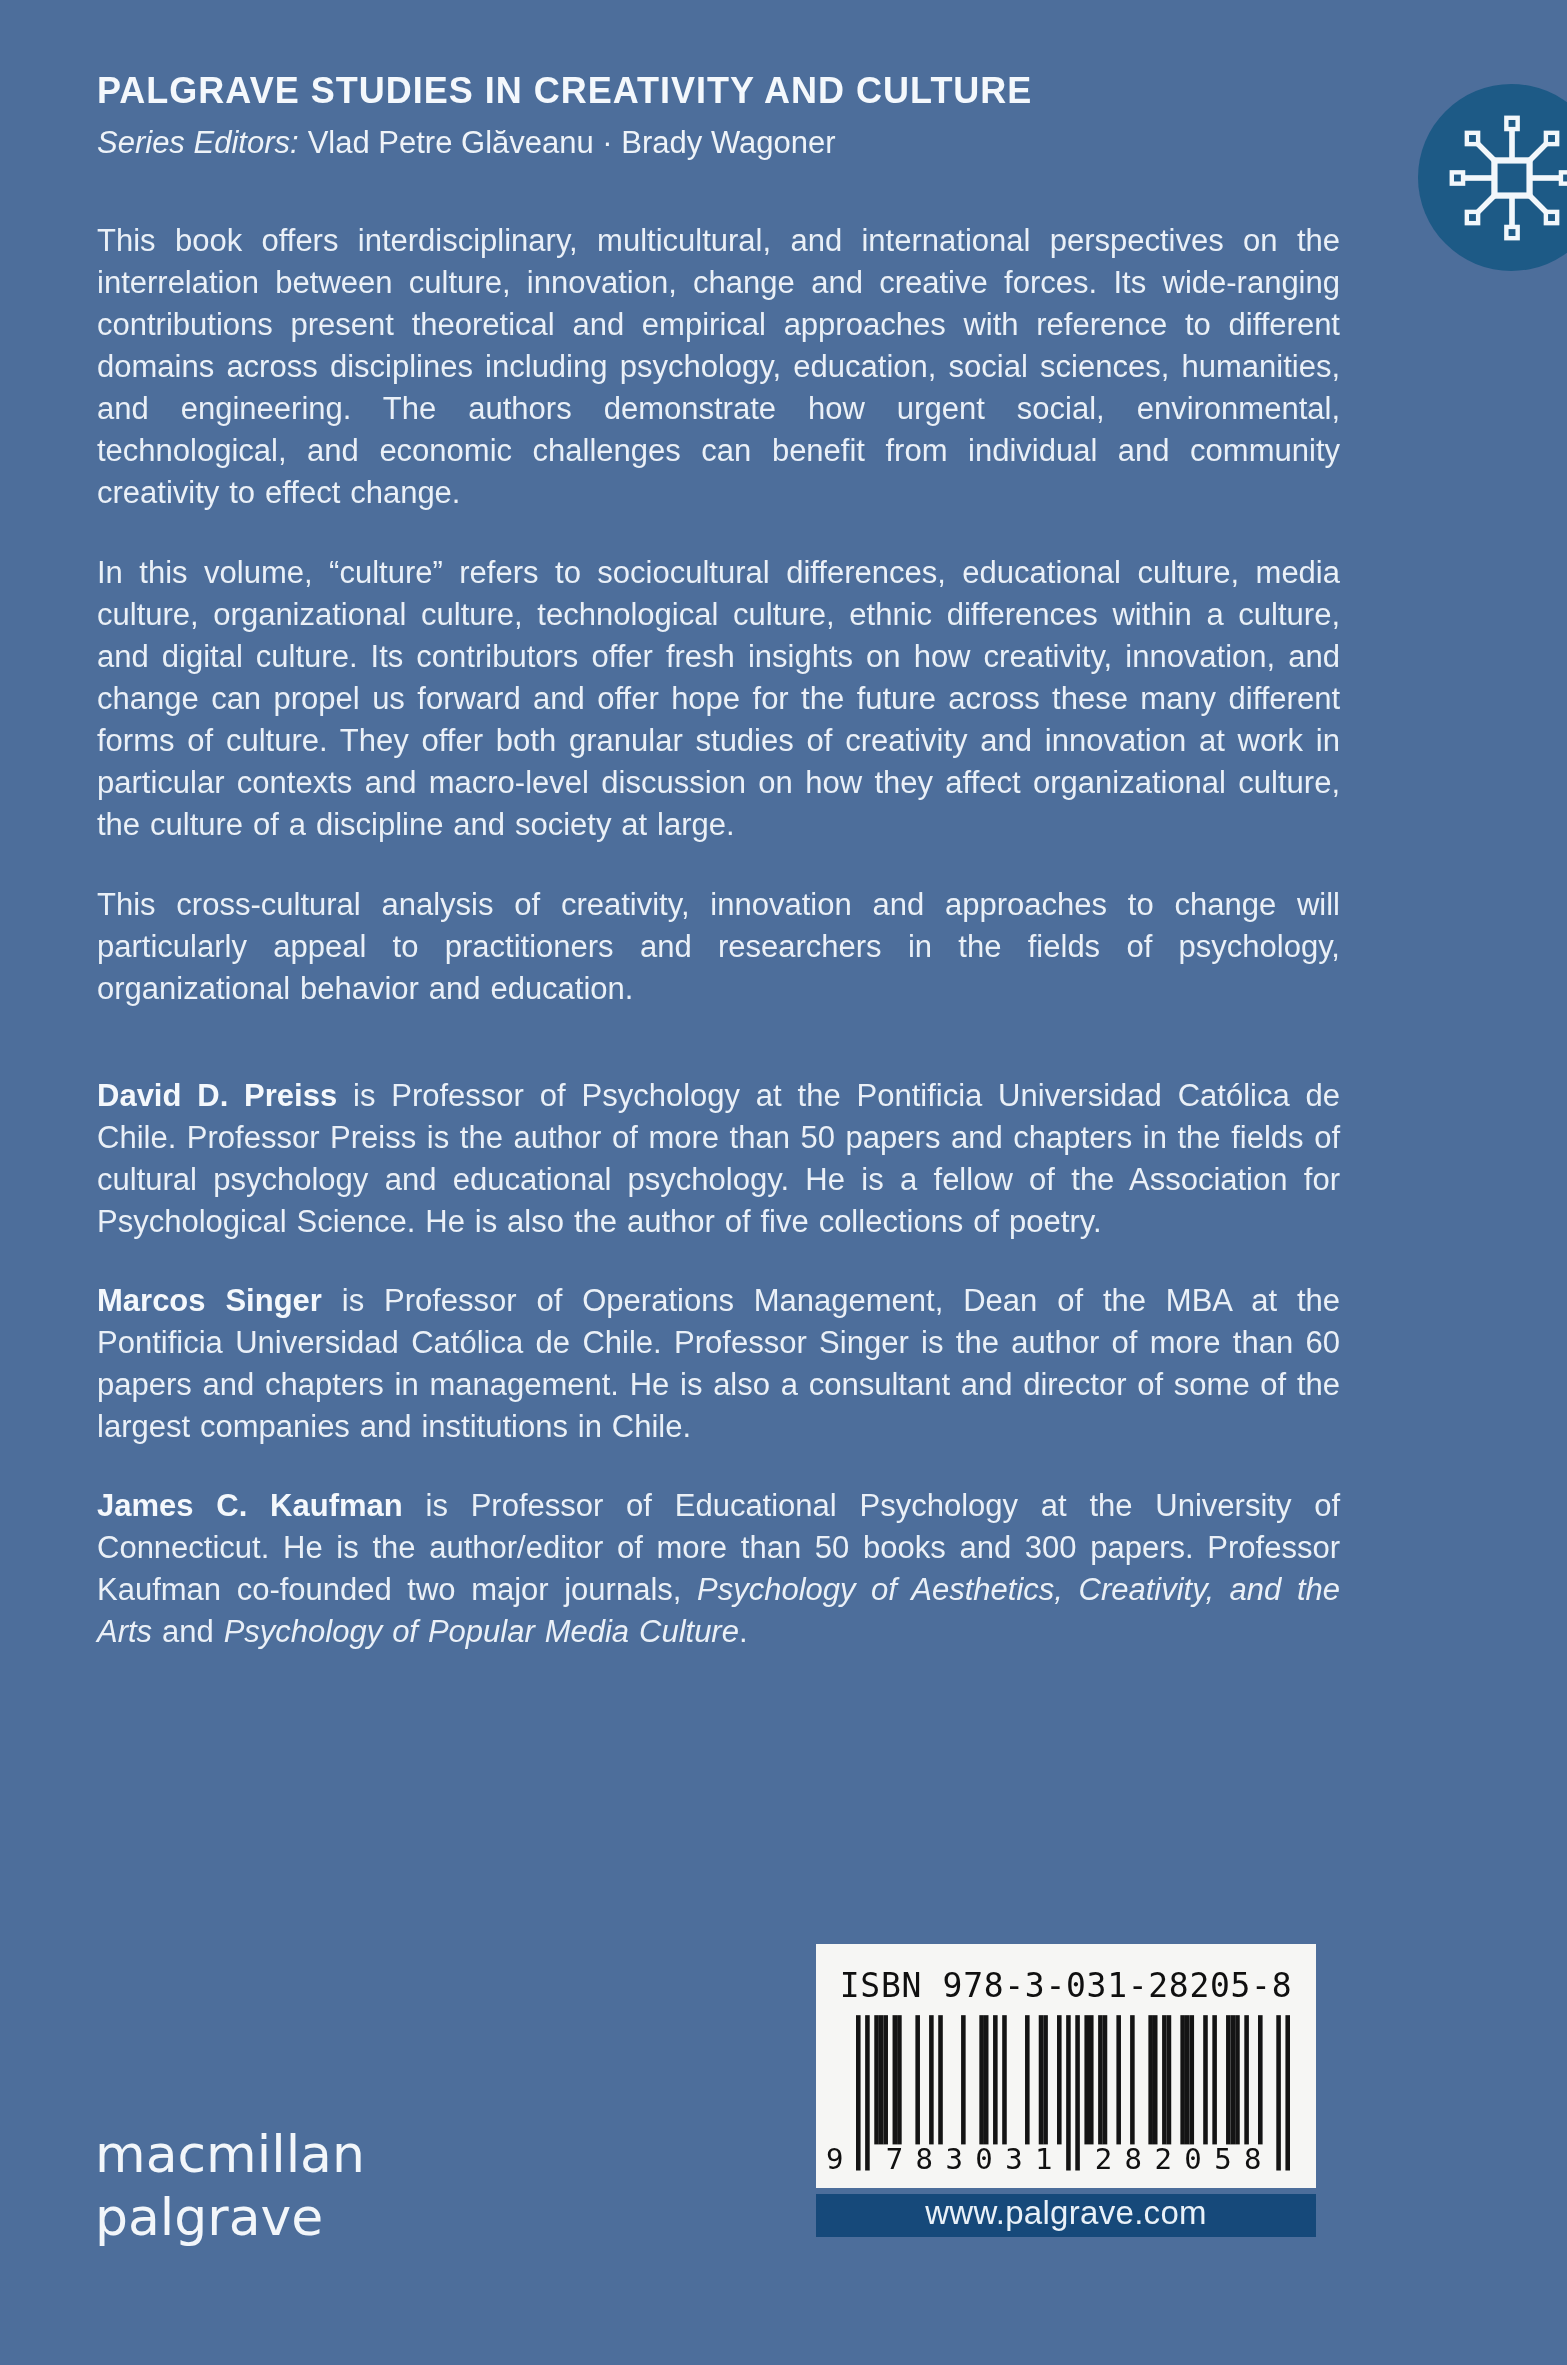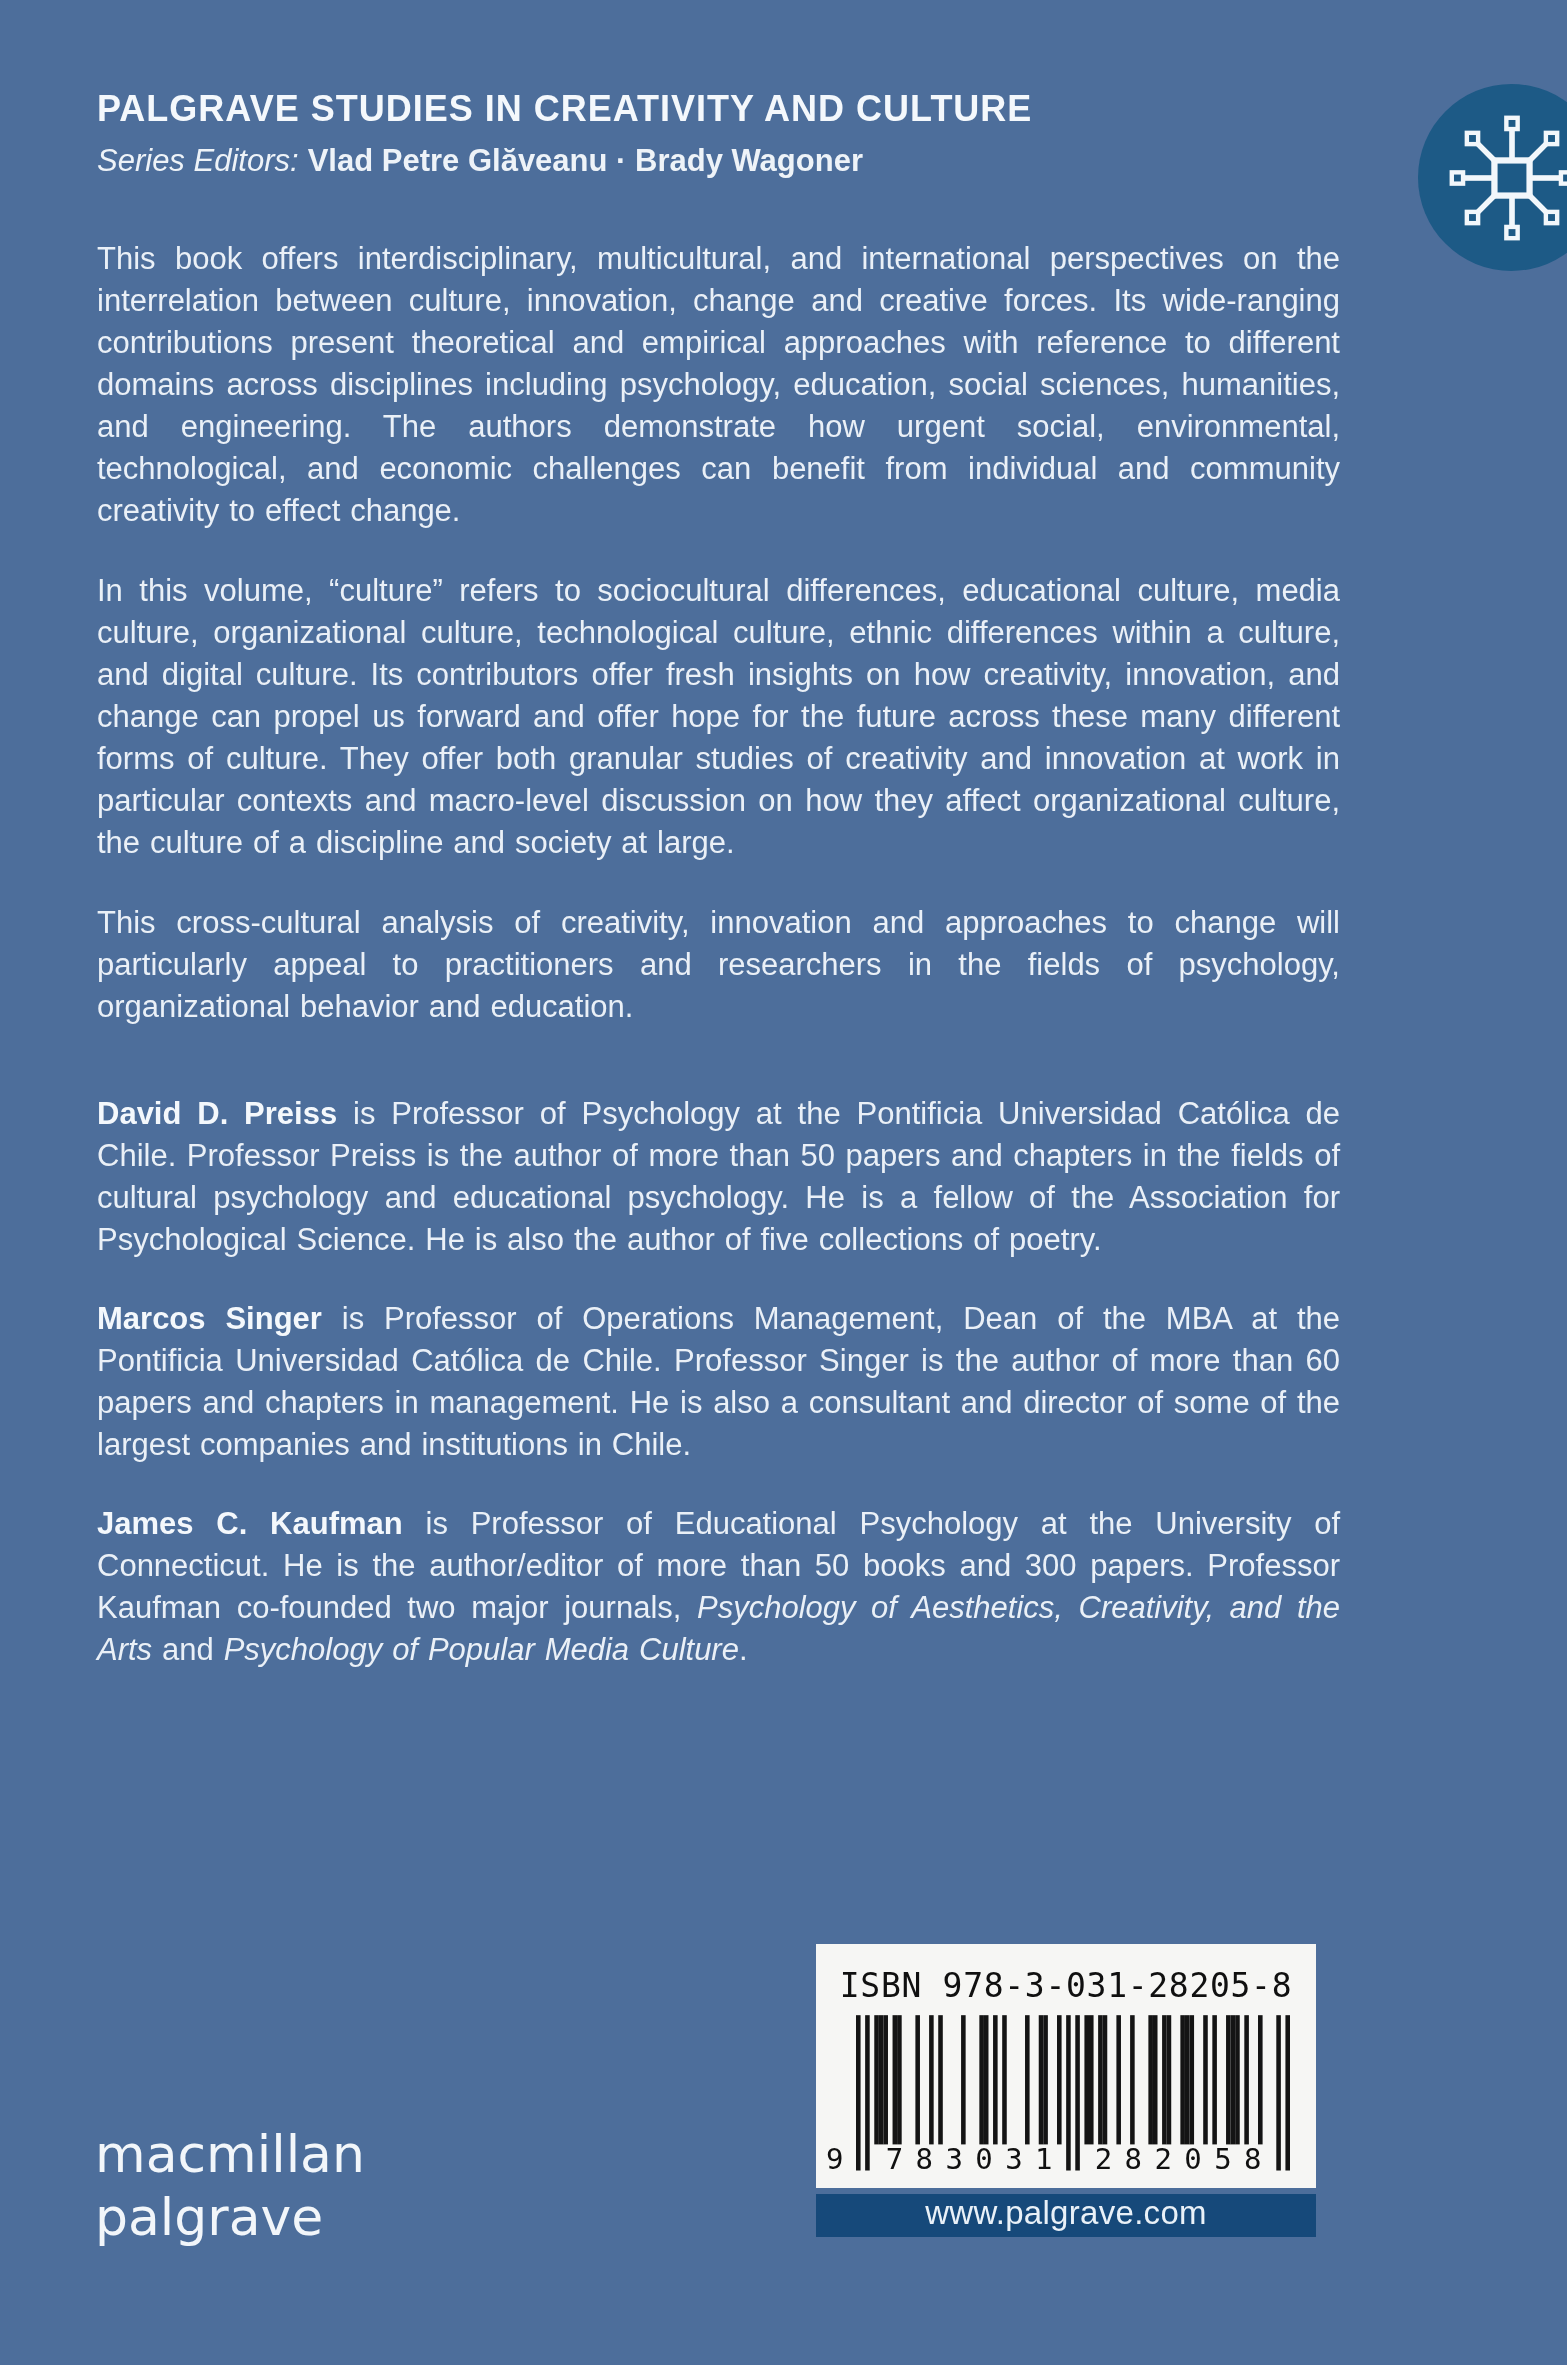--- a/index.html
+++ b/index.html
@@ -6,37 +6,37 @@
   .page{
     position:relative;
     width:1567px;height:2366px;
     background:#4d6e9b;
     overflow:hidden;
     font-family:"Liberation Sans","DejaVu Sans",sans-serif;
     color:#eef3f8;
   }
   .content{
     position:absolute;
-    left:97px;top:88px;
+    left:97px;top:70px;
     width:1243px;
   }
   .series-title{
     margin:0;
     font-size:36px;
     font-weight:bold;
     letter-spacing:1px;
     color:#f4f8fc;
   }
   .series-editors{
     margin:13px 0 0 0;
     font-size:31px;
     color:#eef3f8;
   }
   .series-editors em{font-style:italic;font-weight:normal;margin-right:9.1px;}
-  .series-editors strong{font-style:normal;font-weight:bold;margin-top:20px;}
+  .series-editors strong{font-style:normal;font-weight:normal;margin-top:20px;}
   .blurb,.bio{
     margin:38px 0 0 0;
     font-size:31px;
     line-height:42px;
     text-align:justify;
     font-weight:normal;
     color:#eaf0f7;
     word-spacing:1.3px;
   }
   .blurb.first{margin-top:59px;}

